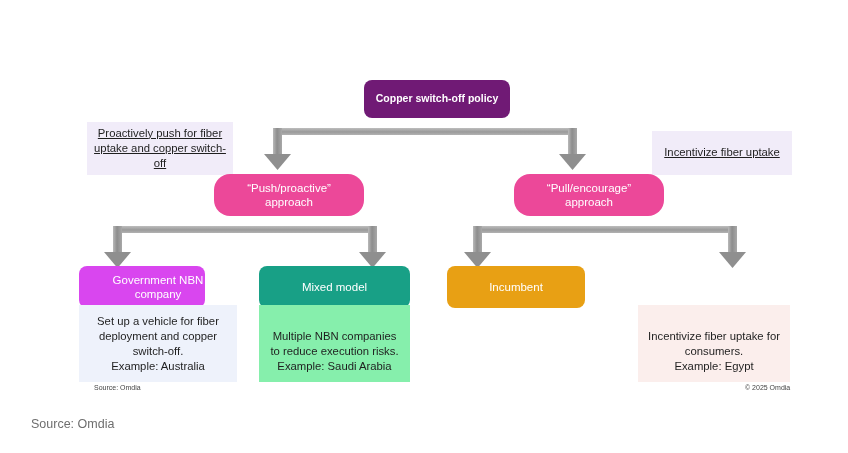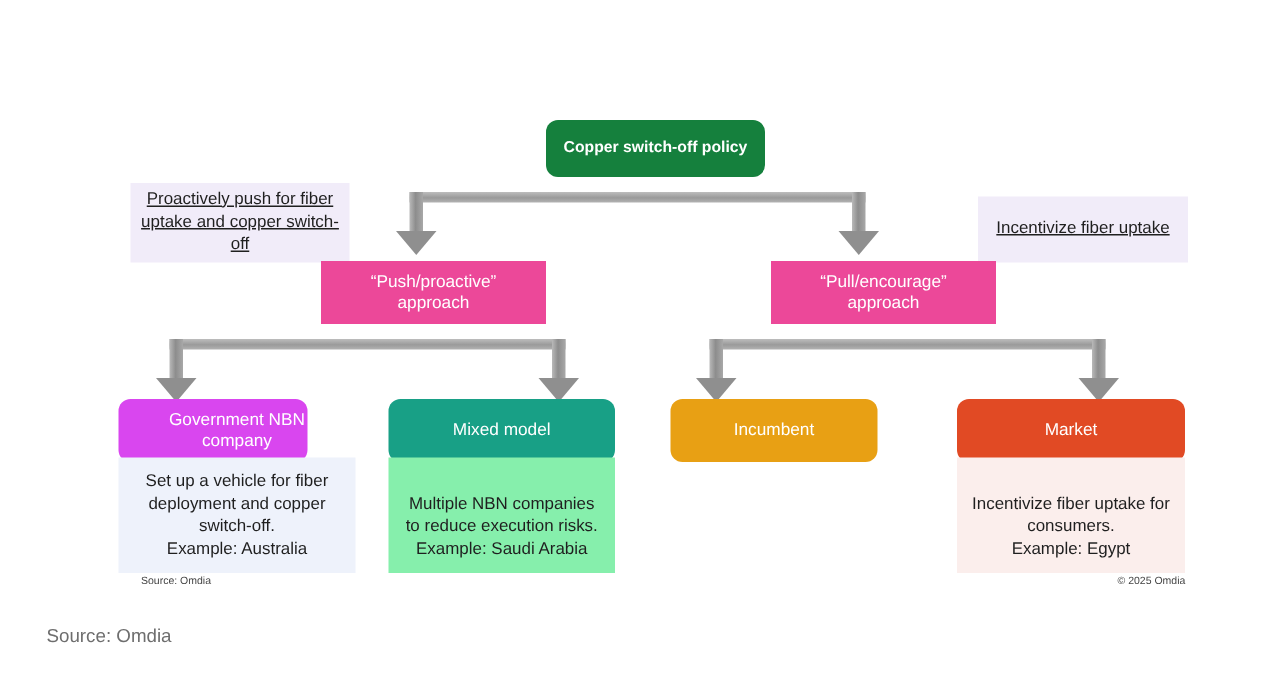--- a/index.html
+++ b/index.html
@@ -25,26 +25,26 @@
   
   .node {
     position: absolute;
     display: flex; align-items: center; justify-content: center;
     text-align: center; color: #ffffff;
     border-radius: 9px;
     line-height: 1.25;
   }
   .node.root {
     left: 364px; top: 80px; width: 146px; height: 38px;
-    background: #15803d; font-size: 10.5px; font-weight: bold;
+    background: #701a75; font-size: 10.5px; font-weight: bold;
     border-radius: 8px;
   }
   .node.mid {
     width: 150px; height: 42px; background: #ec4899;
-    font-size: 11.5px; font-weight: normal; border-radius: 0;
+    font-size: 11.5px; font-weight: normal; border-radius: 16px;
   }
   .node.mid.left  { left: 214px; top: 174px; }
   .node.mid.right { left: 514px; top: 174px; }
 
   .node.leaf {
     height: 42px; font-size: 11.5px; border-radius: 8px;
   }
   .node.leaf.blue   { left: 79px;  top: 266px; width: 126px; background: #d946ef; padding-left: 32px; }
   .node.leaf.teal   { left: 259px; top: 266px; width: 151px; background: #18a086; }
   .node.leaf.amber  { left: 447px; top: 266px; width: 138px; background: #e8a014; }
@@ -161,23 +161,20 @@
 
   <div class="node leaf blue">
     <span>Government NBN company</span>
   </div>
   <div class="node leaf teal">
     <span>Mixed model</span>
   </div>
   <div class="node leaf amber">
     <span>Incumbent</span>
   </div>
-  <div class="node leaf red">
-    <span>Market</span>
-  </div>
 
   <div class="panel blue">
     <span>Set up a vehicle for fiber deployment and copper switch-off.<br>Example: Australia</span>
   </div>
   <div class="panel teal">
     <span>Multiple NBN companies to reduce execution risks.<br>Example: Saudi Arabia</span>
   </div>
   <div class="panel red">
     <span>Incentivize fiber uptake for consumers.<br>Example: Egypt</span>
   </div>

